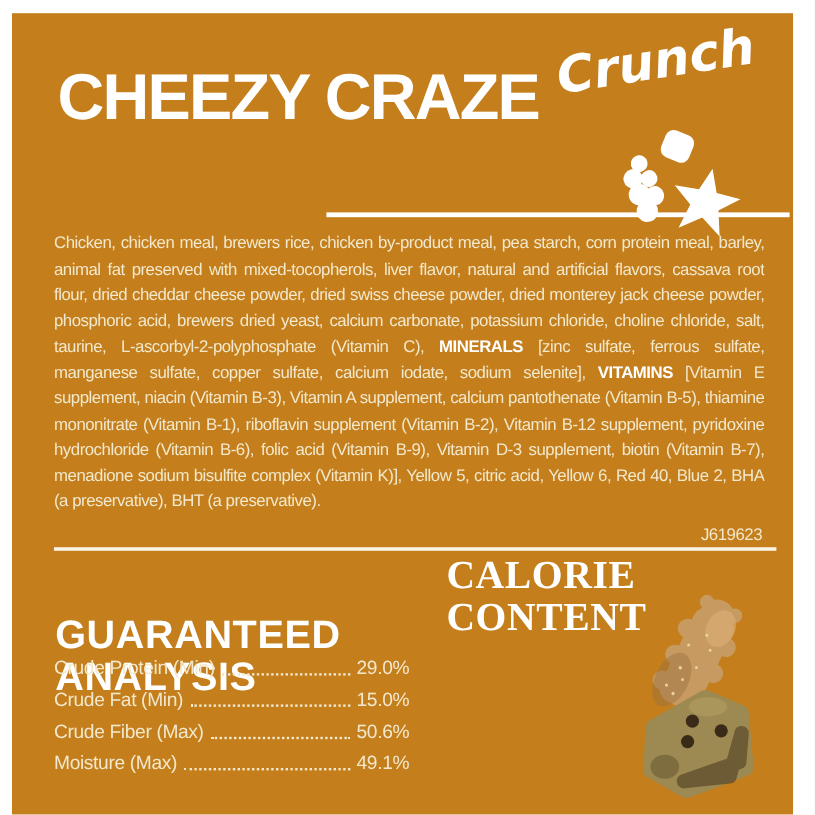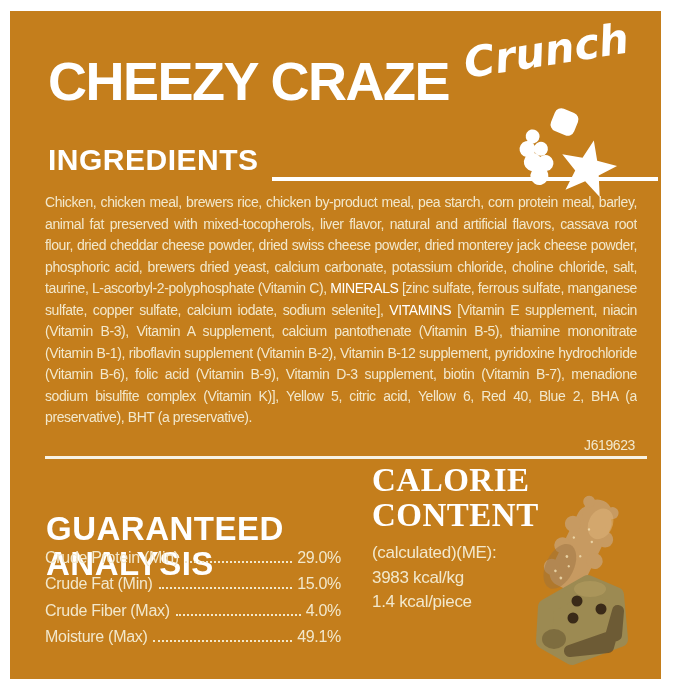--- a/index.html
+++ b/index.html
@@ -35,21 +35,21 @@
     position:absolute;left:542px;top:99px;width:25px;height:24px;
     background:#ffffff;border-radius:7px;transform:rotate(22deg);
   }
   .deco-gummy{position:absolute;left:504px;top:116px;}
   .deco-star{position:absolute;left:546px;top:126px;}
   .ing-text{
     position:absolute;left:35px;top:181px;width:592px;height:266px;
     overflow:hidden;text-align:justify;
     color:#f2e8cc;font-size:14px;line-height:21.5px;letter-spacing:-0.4px;
   }
-  .ing-text b{color:#ffffff;font-weight:normal;}
+  .ing-text b{color:#ffffff;font-weight:bold;}
   .ing-code{
     position:absolute;right:2px;bottom:2px;color:#f2e8cc;font-size:14px;
     background:#c47e1c;padding-left:8px;margin-left:21px;
   }
   .separator{
     position:absolute;left:35px;right:14px;top:445px;height:3px;background:#f8f3e4;
   }
   
   .section-heading{
     position:absolute;font-size:33px;line-height:35px;font-weight:bold;
@@ -72,21 +72,20 @@
 </style>
 </head>
 <body>
 
 <div class="page">
   <div class="panel">
 
     <div class="brand-title">CHEEZY CRAZE</div>
     <div class="brand-subtitle">Crunch</div>
 
-    <div class="ing-heading">INGREDIENTS</div>
     <div class="ing-underline"></div>
     <div class="deco-square"></div>
     <div class="deco-gummy">
       <svg width="46" height="62" viewBox="0 0 46 62">
         <g fill="#ffffff" transform="rotate(-14 23 31)">
           <circle cx="24" cy="9" r="7"></circle>
           <circle cx="16" cy="20" r="8"></circle>
           <circle cx="29" cy="23" r="7"></circle>
           <circle cx="18" cy="34" r="9"></circle>
           <circle cx="30" cy="38" r="8"></circle>
@@ -118,37 +117,32 @@
         <span class="ga-value">29.0%</span>
       </div>
       <div class="ga-row">
         <span>Crude Fat (Min)</span>
         <span class="ga-leader"></span>
         <span class="ga-value">15.0%</span>
       </div>
       <div class="ga-row">
         <span>Crude Fiber (Max)</span>
         <span class="ga-leader"></span>
-        <span class="ga-value">4.0%</span>
+        <span class="ga-value">50.6%</span>
       </div>
       <div class="ga-row">
         <span>Moisture (Max)</span>
         <span class="ga-leader"></span>
         <span class="ga-value">49.1%</span>
       </div>
     </div>
 
     <div class="section-heading cal-heading">
       <div>CALORIE</div>
       <div>CONTENT</div>
-    </div>
-    <div class="cal-lines">
-      <div>(calculated)(ME):</div>
-      <div>3983 kcal/kg</div>
-      <div>1.4 kcal/piece</div>
     </div>
 
     <div class="treats-photo">
       <svg width="191" height="210" viewBox="488 458 191 210">
 
         <g transform="translate(549,487) rotate(26 23 48)">
           <g fill="#c79a61">
             <rect x="5" y="8" width="36" height="86" rx="12"></rect>
             <circle cx="23" cy="13" r="15"></circle>
             <circle cx="10" cy="5" r="6"></circle>

